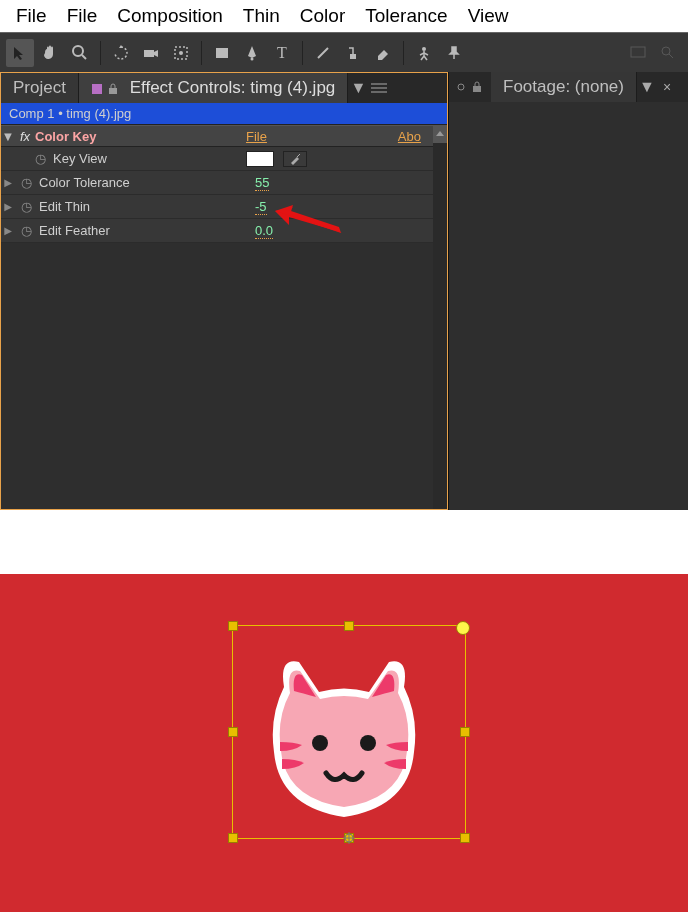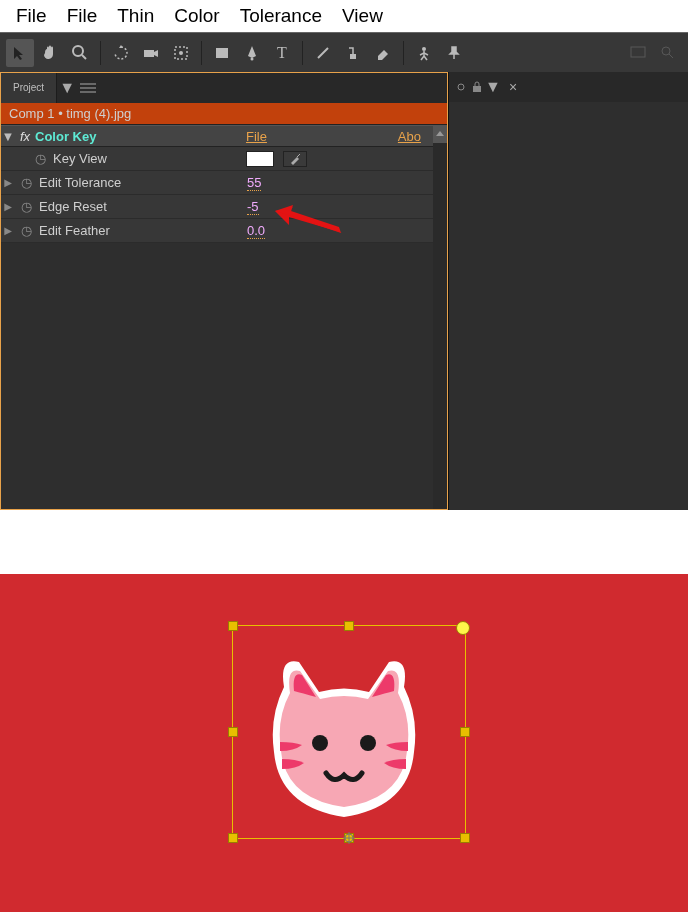--- a/index.html
+++ b/index.html
@@ -12,41 +12,41 @@
   .toolbar .tool { width: 28px; height: 28px; display: flex; align-items: center; justify-content: center; color: #ccc; border-radius: 2px; }
   .toolbar .tool.active { background: #555; }
   .toolbar .sep { width: 1px; height: 24px; background: #222; margin: 0 4px; }
   .toolbar-right { margin-left: auto; display:flex; gap:2px; }
   
   .panels { display:flex; height: 438px; background:#2e2e2e; }
   .left-panel { width: 448px; border: 1px solid #e8a24a; display:flex; flex-direction:column; }
   .right-panel { flex:1; background:#2e2e2e; border-left:1px solid #111; }
   
   .tabs { height: 30px; background:#282828; display:flex; align-items:center; }
-  .tab { padding: 0 12px; height:30px; line-height:30px; font-size:10px; color:#bfbfbf; background:#363636; border-right:1px solid #1c1c1c; }
+  .tab { padding: 0 12px; height:30px; line-height:30px; font-size:17px; color:#bfbfbf; background:#363636; border-right:1px solid #1c1c1c; }
   .tab.active { background:#3f3f3f; color:#ddd; }
   .tab .icons { display:inline-flex; gap:4px; align-items:center; vertical-align:middle; margin-right:6px; }
   .tabmenu { width:20px; display:flex; align-items:center; justify-content:center; color:#aaa; }
   .tabopts { width:22px; display:flex; align-items:center; justify-content:center; color:#aaa; }
   
-  .breadcrumb { height:22px; background:#c2410c; color:#cfcfcf; font-size:13px; padding: 3px 8px; border-bottom:1px solid #222; }
+  .breadcrumb { height:22px; background:#1d4ed8; color:#cfcfcf; font-size:13px; padding: 3px 8px; border-bottom:1px solid #222; }
   
   .effect-header { display:flex; align-items:center; height:22px; background:#444; border-top:1px solid #555; border-bottom:1px solid #222; font-size:13px; color:#eee; position:relative; }
   .effect-header .twisty { width:14px; text-align:center; color:#bbb; }
   .effect-header .fx { font-style:italic; width:20px; text-align:center; color:#ddd; }
-  .effect-header .name { font-weight:bold; color:#5eead4; }
+  .effect-header .name { font-weight:bold; color:#fca5a5; }
   .effect-header .reset { position:absolute; left:245px; color:#e8a24a; text-decoration:underline; }
   .effect-header .about { position:absolute; right:26px; color:#e8a24a; text-decoration:underline; }
   
   .prop-row { display:flex; align-items:center; height:24px; background:#373737; border-bottom:1px solid #2b2b2b; font-size:13px; color:#cfcfcf; position:relative; }
   .prop-row .arrow { width:14px; text-align:center; color:#888; font-size:10px; }
   .prop-row .indent { width:20px; }
   .prop-row .stopwatch { width:18px; color:#888; }
   .prop-row .label { flex:0 0 auto; }
-  .prop-row .val { position:absolute; left:246px; color:#f0abfc; border-bottom:1px dotted #e8a24a; }
+  .prop-row .val { position:absolute; left:254px; color:#86efac; border-bottom:1px dotted #e8a24a; }
   .prop-row .swatch { position:absolute; left:245px; width:28px; height:16px; background:#fff; border:1px solid #222; }
   .prop-row .picker { position:absolute; left:282px; width:24px; height:16px; background:#3a3a3a; border:1px solid #222; display:flex; align-items:center; justify-content:center; }
   
   .scroll-gutter { position:absolute; right:0; top:0; width:14px; height:100%; background:#2a2a2a; }
   .scroll-thumb { position:absolute; right:0; top:0; width:14px; height:40px; background:#555; }
   
   .props-area { position:relative; flex:1; }
   
   .red-arrow { position:absolute; left:274px; top:78px; pointer-events:none; }
   
@@ -74,20 +74,21 @@
   .center-mark { position:absolute; left:calc(50% - 6px); bottom:-6px; width:12px; height:12px; color:#777; }
   
   .cat { position:absolute; left:50%; top:50%; transform:translate(-50%,-48%); }
 </style>
 </head>
 <body>
 
 <div class="menubar">
   <span>File</span>
   <span>File</span>
+  <span>Composition</span>
   <span>Thin</span>
   <span>Color</span>
   <span>Tolerance</span>
   <span>View</span>
 </div>
 
 <div class="toolbar">
   <div class="tool active">
       <svg width="16" height="16">
         <path d="M2 2 L2 14 L5 11 L8 15 L10 14 L7 10 L11 10 Z" fill="#222"></path>
@@ -181,20 +182,32 @@
           <line x1="10" y1="10" x2="14" y2="14" stroke="#888"></line>
         </svg>
       </div>
   </div>
 </div>
 
 <div class="panels">
   <div class="left-panel">
     <div class="tabs">
       <div class="tab">Project</div>
+      <div class="tab active">
+        <span class="icons">
+          <svg width="12" height="12">
+              <rect x="1" y="1" width="10" height="10" fill="#b76fc4"></rect>
+            </svg>
+          <svg width="12" height="12">
+              <rect x="2" y="5" width="8" height="6" fill="#999"></rect>
+              <path d="M4 5 L4 3 A2 2 0 0 1 8 3 L8 5" stroke="#999" fill="none"></path>
+            </svg>
+        </span>
+        <span>Effect Controls: timg (4).jpg</span>
+      </div>
       <div class="tabmenu">▼</div>
       <div class="tabopts">
         <svg width="16" height="12">
             <line x1="0" y1="2" x2="16" y2="2" stroke="#aaa"></line>
             <line x1="0" y1="6" x2="16" y2="6" stroke="#aaa"></line>
             <line x1="0" y1="10" x2="16" y2="10" stroke="#aaa"></line>
           </svg>
       </div>
     </div>
     <div class="breadcrumb">Comp 1 • timg (4).jpg</div>
@@ -219,29 +232,29 @@
               <path d="M2 10 L8 4 L10 6 L4 12 Z" fill="#aaa"></path>
               <line x1="8" y1="4" x2="11" y2="1" stroke="#aaa"></line>
             </svg>
           </span>
       </div>
 
       <div class="prop-row">
         <span class="arrow">▶</span>
         <span class="indent" style="width:6px;"></span>
         <span class="stopwatch">◷</span>
-        <span class="label">Edit Tolerance</span>
+        <span class="label">Color Tolerance</span>
         <span class="val">55</span>
       </div>
 
       <div class="prop-row">
         <span class="arrow">▶</span>
         <span class="indent" style="width:6px;"></span>
         <span class="stopwatch">◷</span>
-        <span class="label">Edge Reset</span>
+        <span class="label">Edit Thin</span>
         <span class="val">-5</span>
       </div>
 
       <div class="prop-row">
         <span class="arrow">▶</span>
         <span class="indent" style="width:6px;"></span>
         <span class="stopwatch">◷</span>
         <span class="label">Edit Feather</span>
         <span class="val">0.0</span>
       </div>
@@ -265,20 +278,21 @@
     <div class="right-tabs">
       <span class="lockicons">
         <svg width="12" height="12">
             <path d="M3 6 A3 3 0 0 1 9 6 M3 6 A3 3 0 0 0 9 6" stroke="#888" fill="none"></path>
           </svg>
         <svg width="12" height="12">
             <rect x="2" y="5" width="8" height="6" fill="#888"></rect>
             <path d="M4 5 L4 3 A2 2 0 0 1 8 3 L8 5" stroke="#888" fill="none"></path>
           </svg>
       </span>
+      <div class="tab">Footage: (none)</div>
       <div class="tabmenu">▼</div>
       <span class="close">×</span>
     </div>
   </div>
 </div>
 
 <div class="gap"></div>
 
 <div class="viewer">
   <div class="whitebar"></div>

